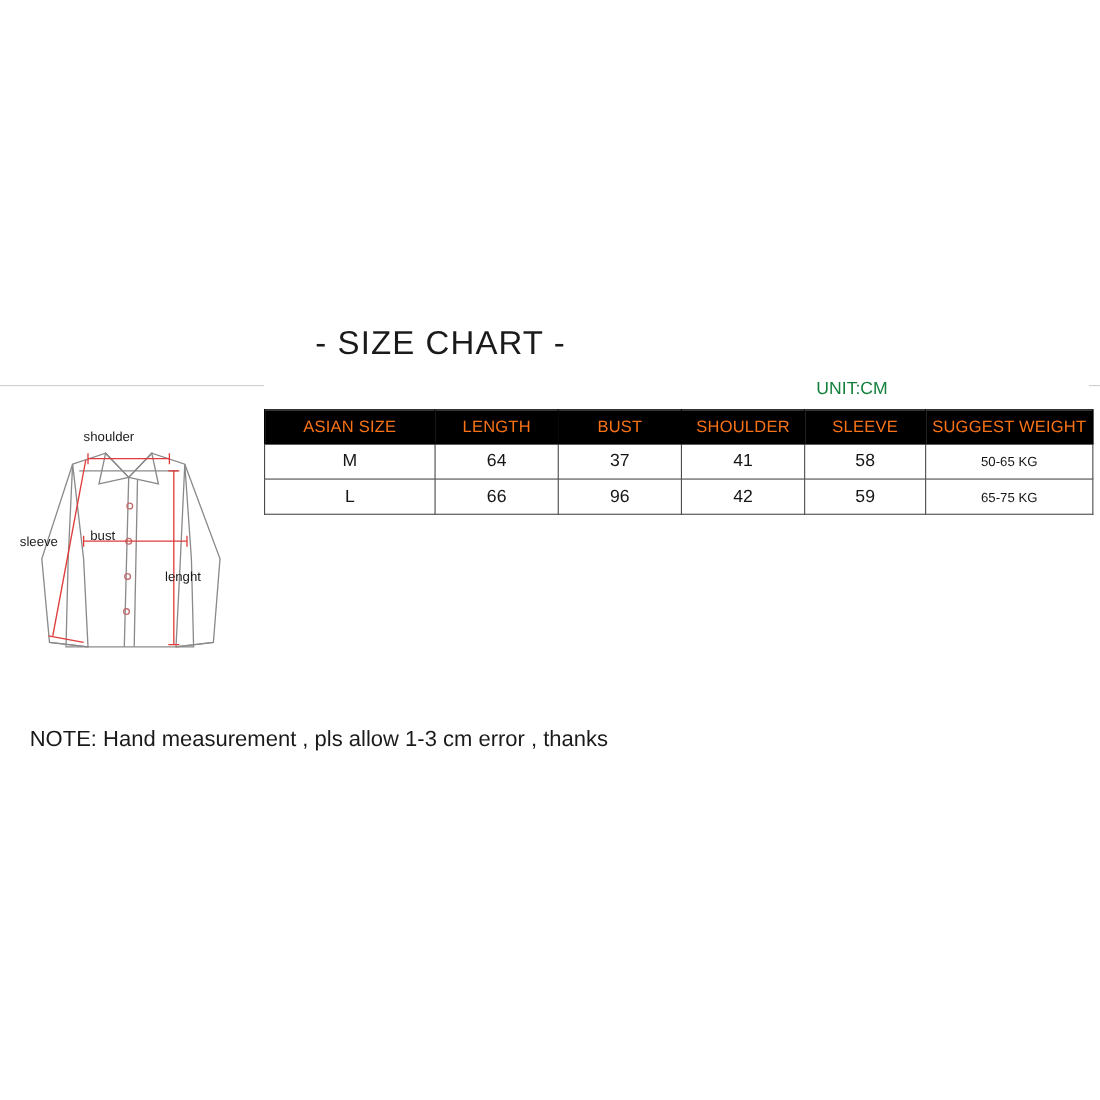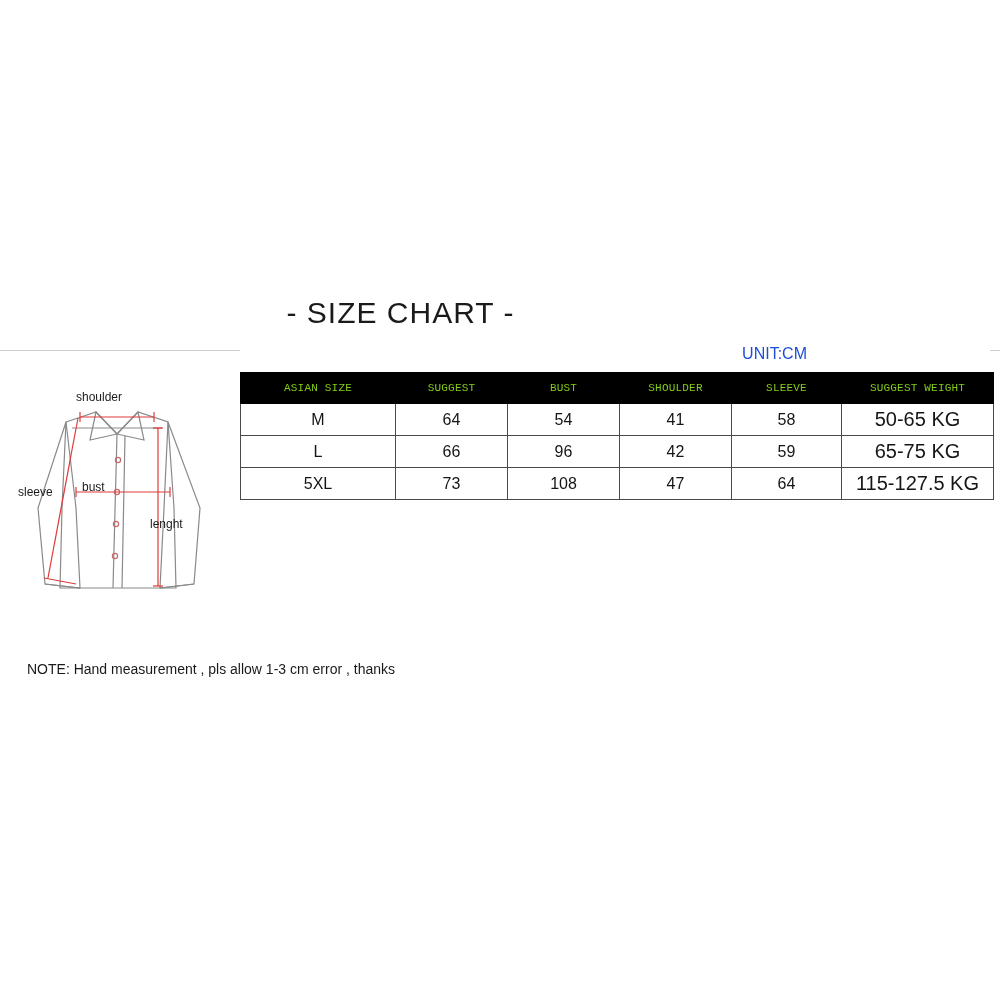--- a/index.html
+++ b/index.html
@@ -46,21 +46,21 @@
     font-weight: 400;
   }
 
   #unit {
     position: absolute;
     left: 240px;
     top: 345px;
     width: 753px;
     text-align: right;
     font-size: 16px;
-    color: #1d4ed8;
+    color: #15803d;
     padding-right: 186px;
     box-sizing: border-box;
   }
 
   
   #chart-table {
     position: absolute;
     left: 240px;
     top: 372px;
     width: 753px;
@@ -71,43 +71,42 @@
   #chart-table th, #chart-table td {
     border: 1px solid #4a4a4a;
     text-align: center;
     height: 31px;
     padding: 0;
     font-weight: 400;
     color: #151515;
   }
   #chart-table thead th {
     background: #000000;
-    color: #84cc16;
-    font-size: 11px;
+    color: #f97316;
+    font-size: 15px;
     border: 1px solid #000000;
     height: 30px;
     letter-spacing: 0.2px;
-    font-family: Liberation Mono, monospace;
   }
   #chart-table td.size-cell { font-size: 16px; }
-  #chart-table td.weight-cell { font-size: 20px; }
+  #chart-table td.weight-cell { font-size: 12px; }
 
   
   col.c0 { width: 155px; }
   col.c1 { width: 112px; }
   col.c2 { width: 112px; }
   col.c3 { width: 112px; }
   col.c4 { width: 110px; }
   col.c5 { width: 152px; }
 
   #note {
     position: absolute;
     left: 27px;
     top: 661px;
-    font-size: 14px;
+    font-size: 20px;
     color: #1a1a1a;
     white-space: nowrap;
   }
 
   
   #shirt-figure {
     position: absolute;
     left: 18px;
     top: 388px;
     width: 215px;
@@ -199,50 +198,42 @@
       <col class="c0">
         <col class="c1">
         <col class="c2">
         <col class="c3">
         <col class="c4">
         <col class="c5">
     </colgroup>
     <thead>
       <tr>
         <th>ASIAN SIZE</th>
-        <th>SUGGEST</th>
+        <th>LENGTH</th>
         <th>BUST</th>
         <th>SHOULDER</th>
         <th>SLEEVE</th>
         <th>SUGGEST WEIGHT</th>
       </tr>
     </thead>
     <tbody>
       <tr>
         <td class="size-cell">M</td>
         <td>64</td>
-        <td>54</td>
+        <td>37</td>
         <td>41</td>
         <td>58</td>
         <td class="weight-cell">50-65 KG</td>
       </tr>
       <tr>
         <td class="size-cell">L</td>
         <td>66</td>
         <td>96</td>
         <td>42</td>
         <td>59</td>
         <td class="weight-cell">65-75 KG</td>
       </tr>
-      <tr>
-        <td class="size-cell">5XL</td>
-        <td>73</td>
-        <td>108</td>
-        <td>47</td>
-        <td>64</td>
-        <td class="weight-cell">115-127.5 KG</td>
-      </tr>
     </tbody>
   </table>
 
   <div id="note">NOTE: Hand measurement , pls allow 1-3 cm error , thanks</div>
 
 </div>
 
 </body></html>

